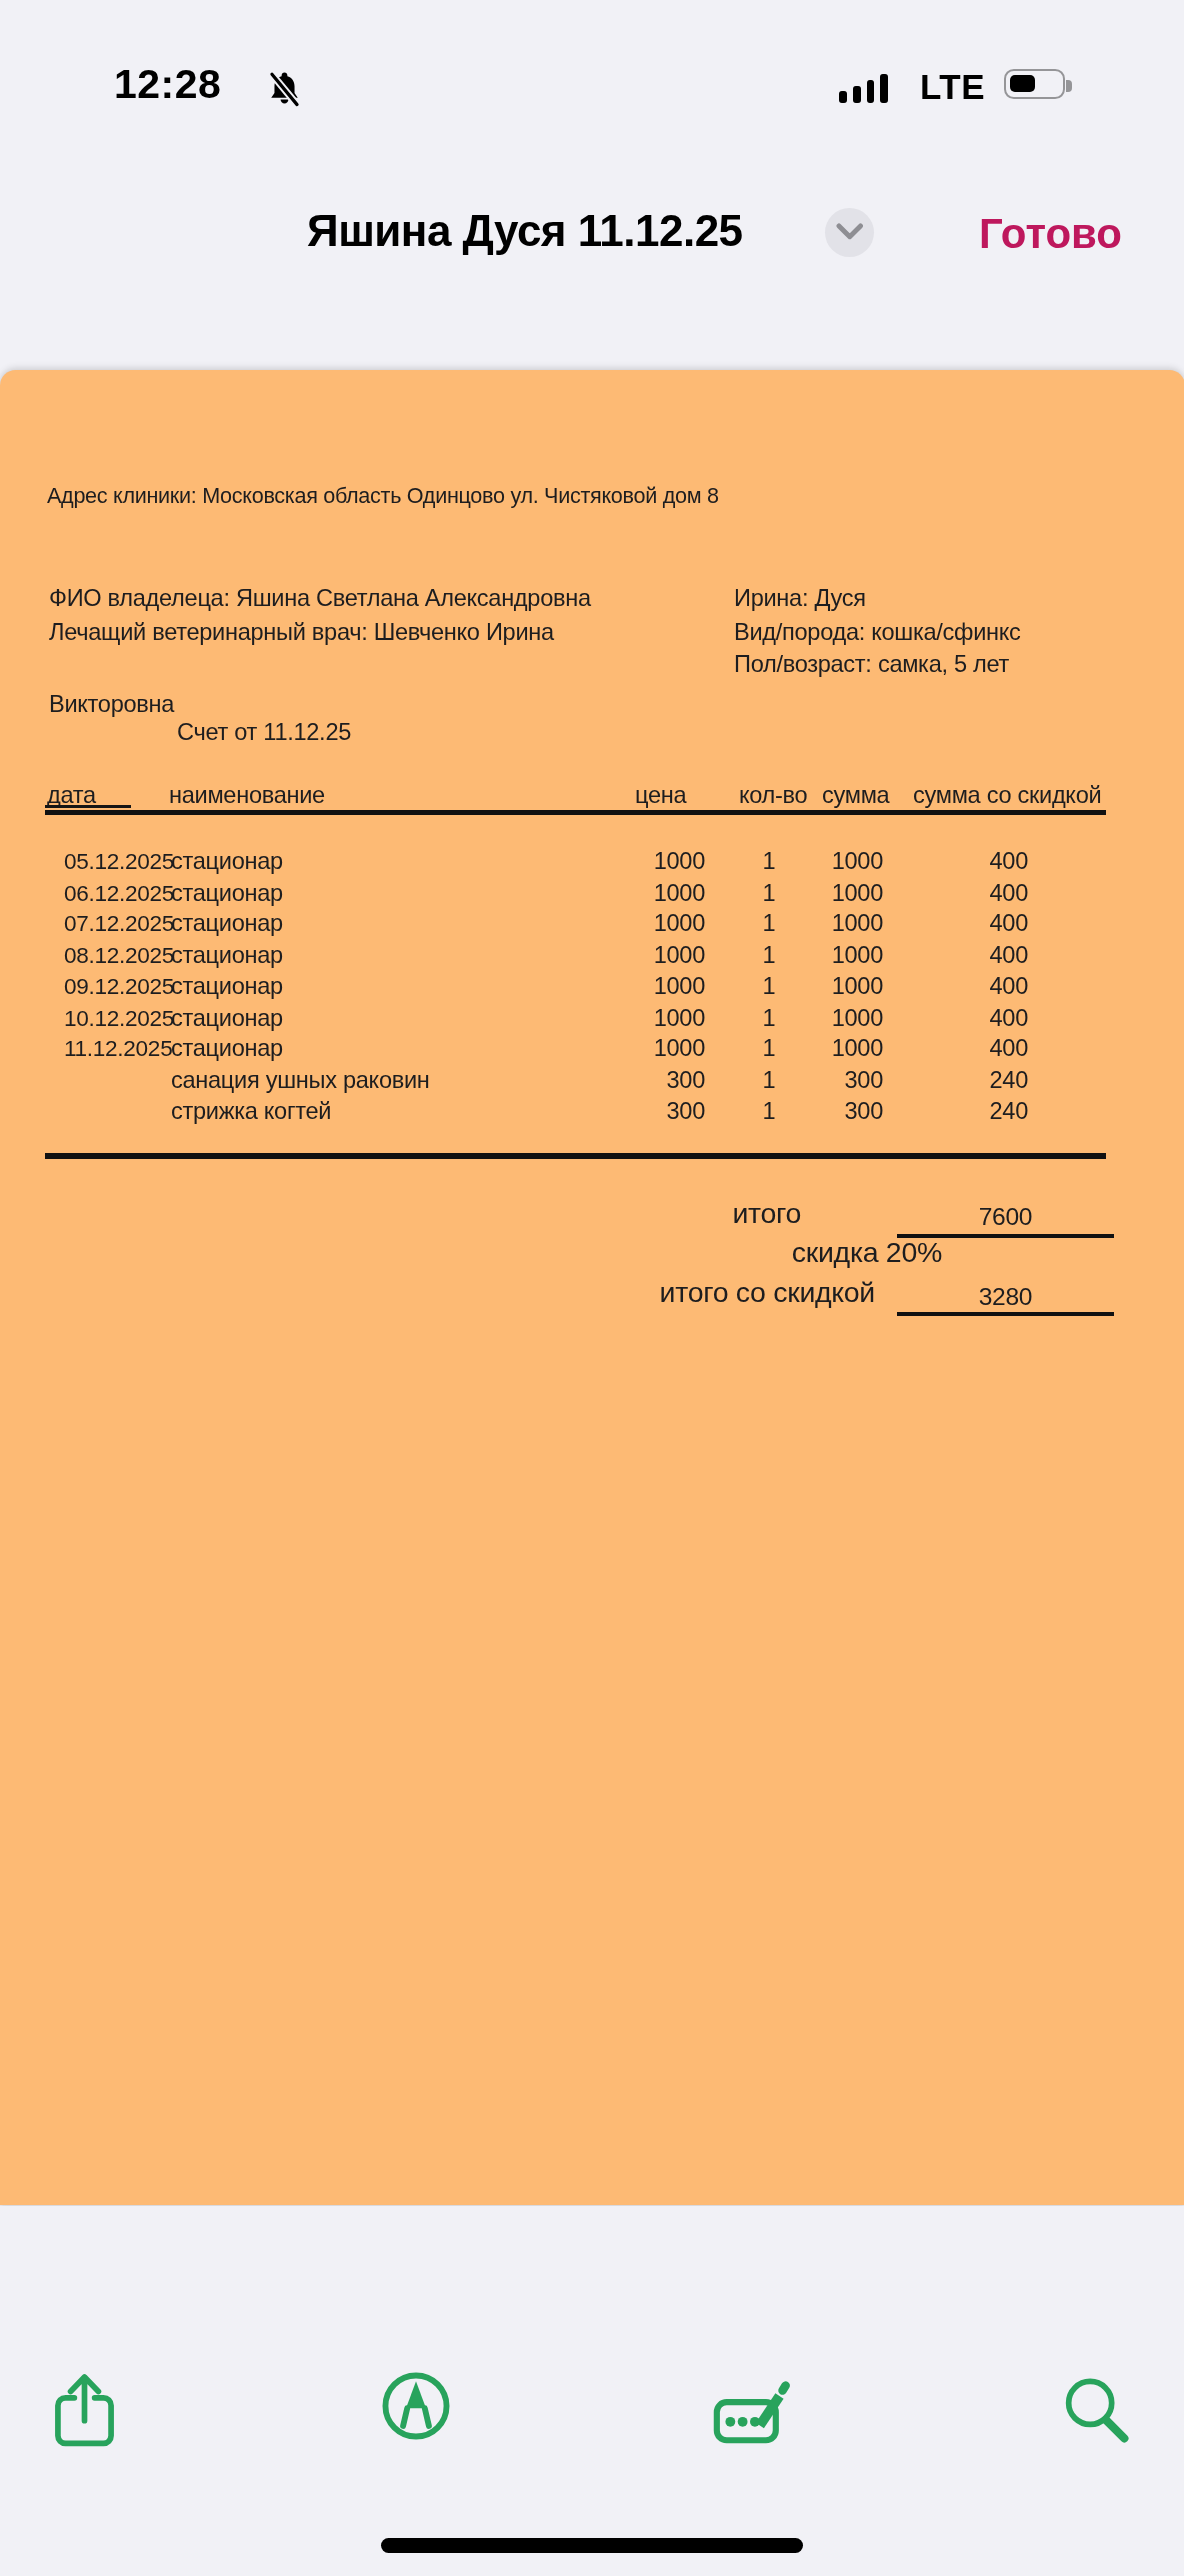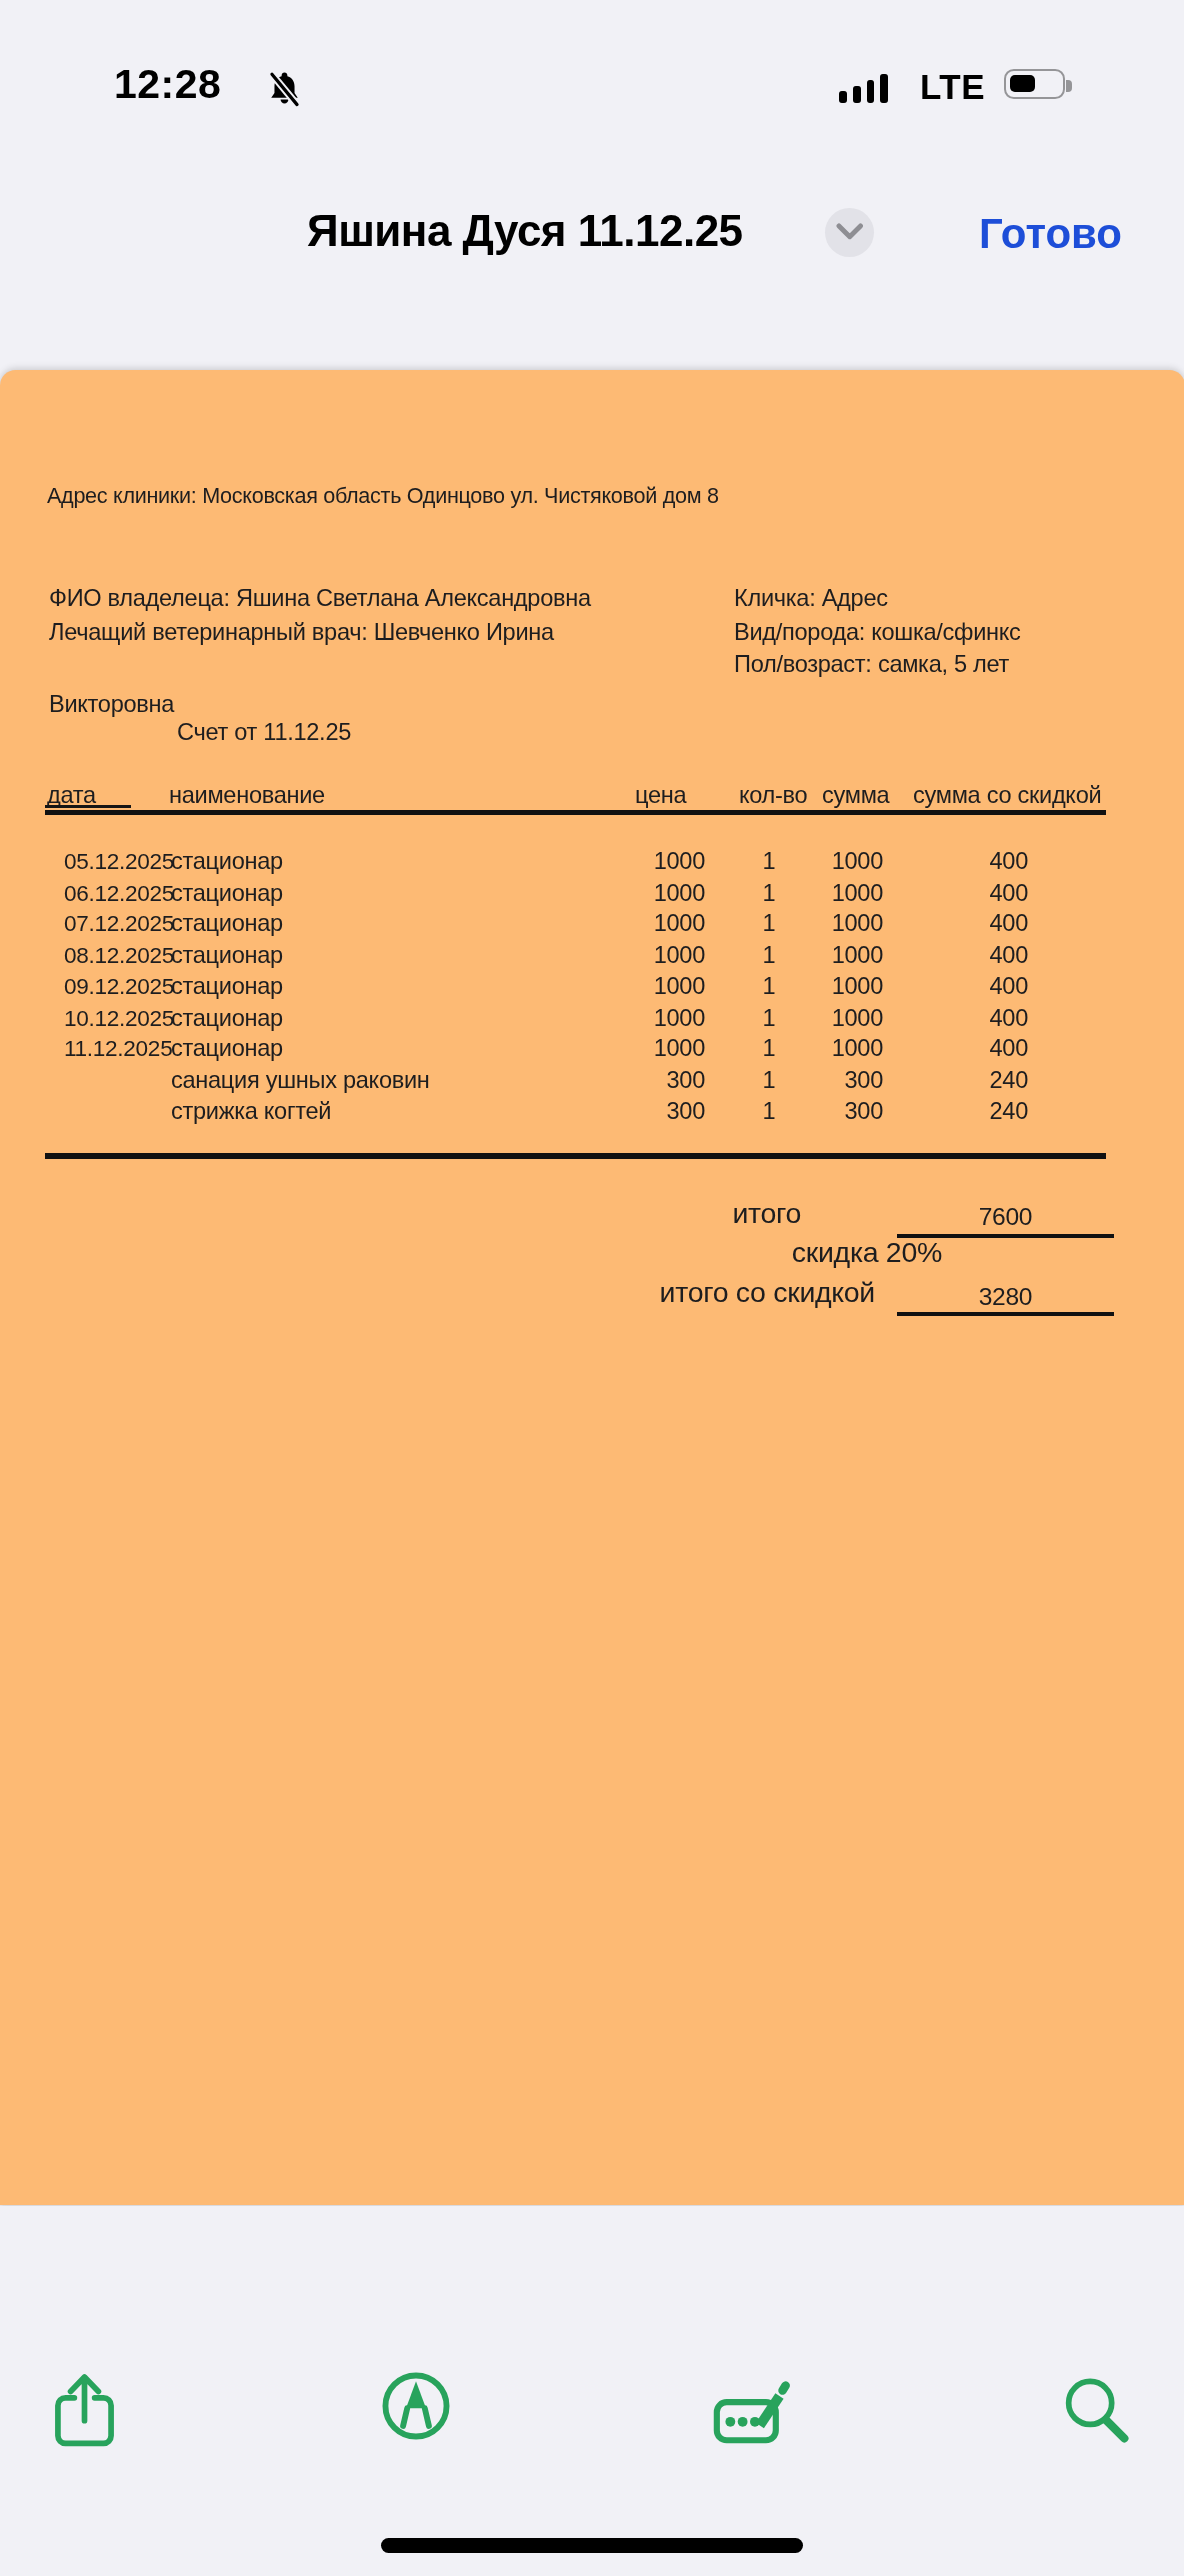--- a/index.html
+++ b/index.html
@@ -79,31 +79,31 @@
     <div class="batt-fill"></div>
     <div class="batt-nub"></div>
   </div>
 
   <div class="doc-title">Яшина Дуся 11.12.25</div>
   <div class="chev-btn">
     <svg width="27.5" height="19.6" viewBox="0 0 28 20">
       <polyline points="3,3 14,14 25,3" fill="none" stroke="#8E8E93" stroke-width="5" stroke-linecap="round" stroke-linejoin="round"></polyline>
     </svg>
   </div>
-  <button class="done-btn" style="color:#1d4ed8">Готово</button>
+  <button class="done-btn" style="color:#be185d">Готово</button>
 
   <div class="sheet">
 
     <div class="t22" style="left:47px;top:111px;">Адрес клиники: Московская область Одинцово ул. Чистяковой дом 8</div>
 
     <div class="t24" style="left:49px;top:246px;">Лечащий ветеринарный врач: Шевченко Ирина</div>
     <div class="t24" style="left:49px;top:212px;">ФИО владелеца: Яшина Светлана Александровна</div>
     <div class="t24" style="left:49px;top:278px;margin-top:40px;">Викторовна</div>
 
-    <div class="t24" style="left:734px;top:212px;">Кличка: Адрес</div>
+    <div class="t24" style="left:734px;top:212px;">Ирина: Дуся</div>
     <div class="t24" style="left:734px;top:246px;">Вид/порода: кошка/сфинкс</div>
     <div class="t24" style="left:734px;top:278px;">Пол/возраст: самка, 5 лет</div>
 
     <div class="t24" style="left:177px;top:346px;">Счет от 11.12.25</div>
 
     <div class="th" style="left:47px;">дата</div>
     <div class="th" style="left:169px;">наименование</div>
     <div class="th" style="left:635px;">цена</div>
     <div class="th" style="left:739px;">кол-во</div>
     <div class="th" style="left:822px;">сумма</div>

